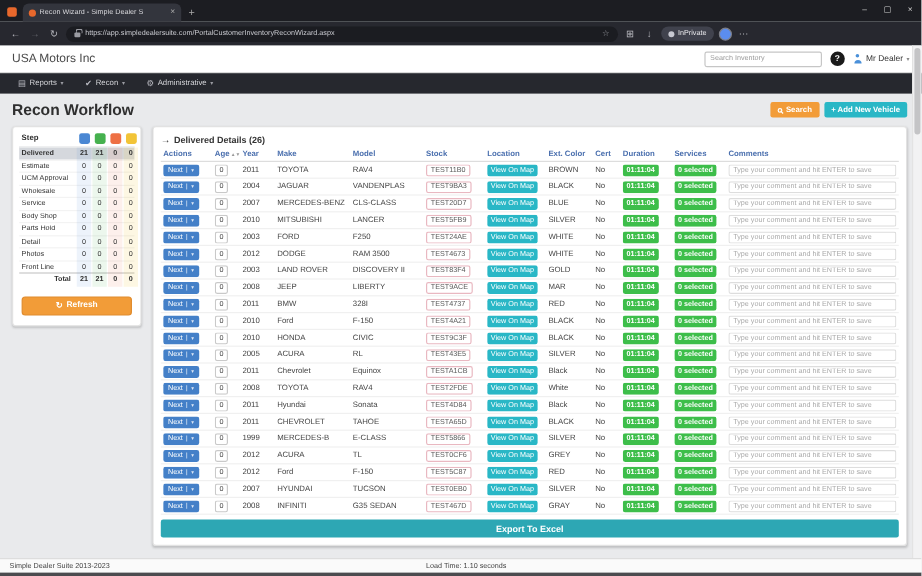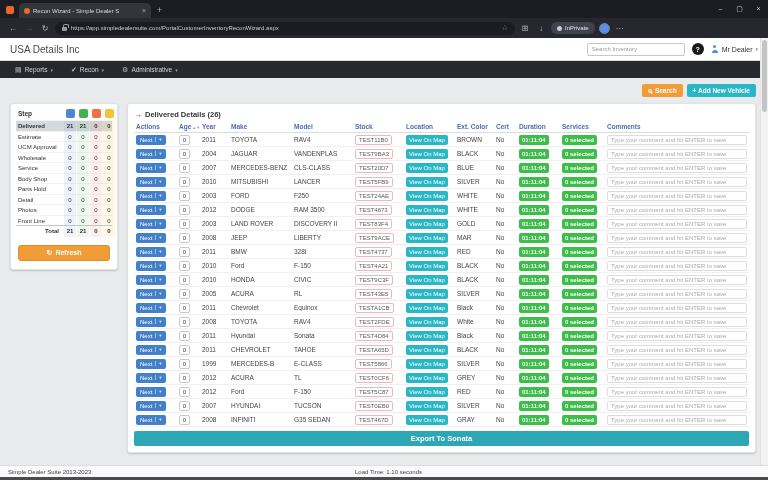--- a/index.html
+++ b/index.html
@@ -135,21 +135,21 @@
     <span class="tico">↓</span>
     <div class="inprivate">
       <span class="ipdot"></span>
       <span>InPrivate</span>
     </div>
     <span class="avatar"></span>
     <span class="tico">⋯</span>
   </div>
 
   <div class="appheader">
-    <span class="company">USA Details Inc</span>
+    <span class="company">USA Motors Inc</span>
     <div class="ah-right">
       <input class="searchbox" placeholder="Search Inventory" style="">
       <span class="helpbtn">?</span>
       <span class="userchip">
         <span class="person"></span>
         <span>Mr Dealer</span>
         <span class="caret">▾</span>
       </span>
     </div>
   </div>
@@ -167,20 +167,21 @@
     </span>
     <span class="navitem">
       <span class="navico">⚙</span>
       <span>Administrative</span>
       <span class="caret">▾</span>
     </span>
   </div>
 
   <div class="pagebody">
     <div class="titlerow">
+      <h1>Recon Workflow</h1>
       <div class="pageactions">
         <button class="btn orange">
           <span class="mag"></span>
           <span>Search</span>
         </button>
         <button class="btn teal">
           <span>+ Add New Vehicle</span>
         </button>
       </div>
     </div>
@@ -724,21 +725,21 @@
               <span>G35 SEDAN</span>
               <span><span class="stockb">TEST467D</span></span>
               <span><button class="mapbtn">View On Map</button></span>
               <span>GRAY</span>
               <span>No</span>
               <span><span class="gbadge">01:11:04</span></span>
               <span><span class="gbadge">0 selected</span></span>
               <span><input class="comment" placeholder="Type your comment and hit ENTER to save" style=""></span>
             </div>
           </div>
-        <button class="export">Export To Sonata</button>
+        <button class="export">Export To Excel</button>
       </div>
     </div>
   </div>
 
   <div class="footer">
     <span>Simple Dealer Suite 2013-2023</span>
     <span class="loadtime">Load Time: 1.10 seconds</span>
   </div>
   <div class="bottomstrip"></div>
 

